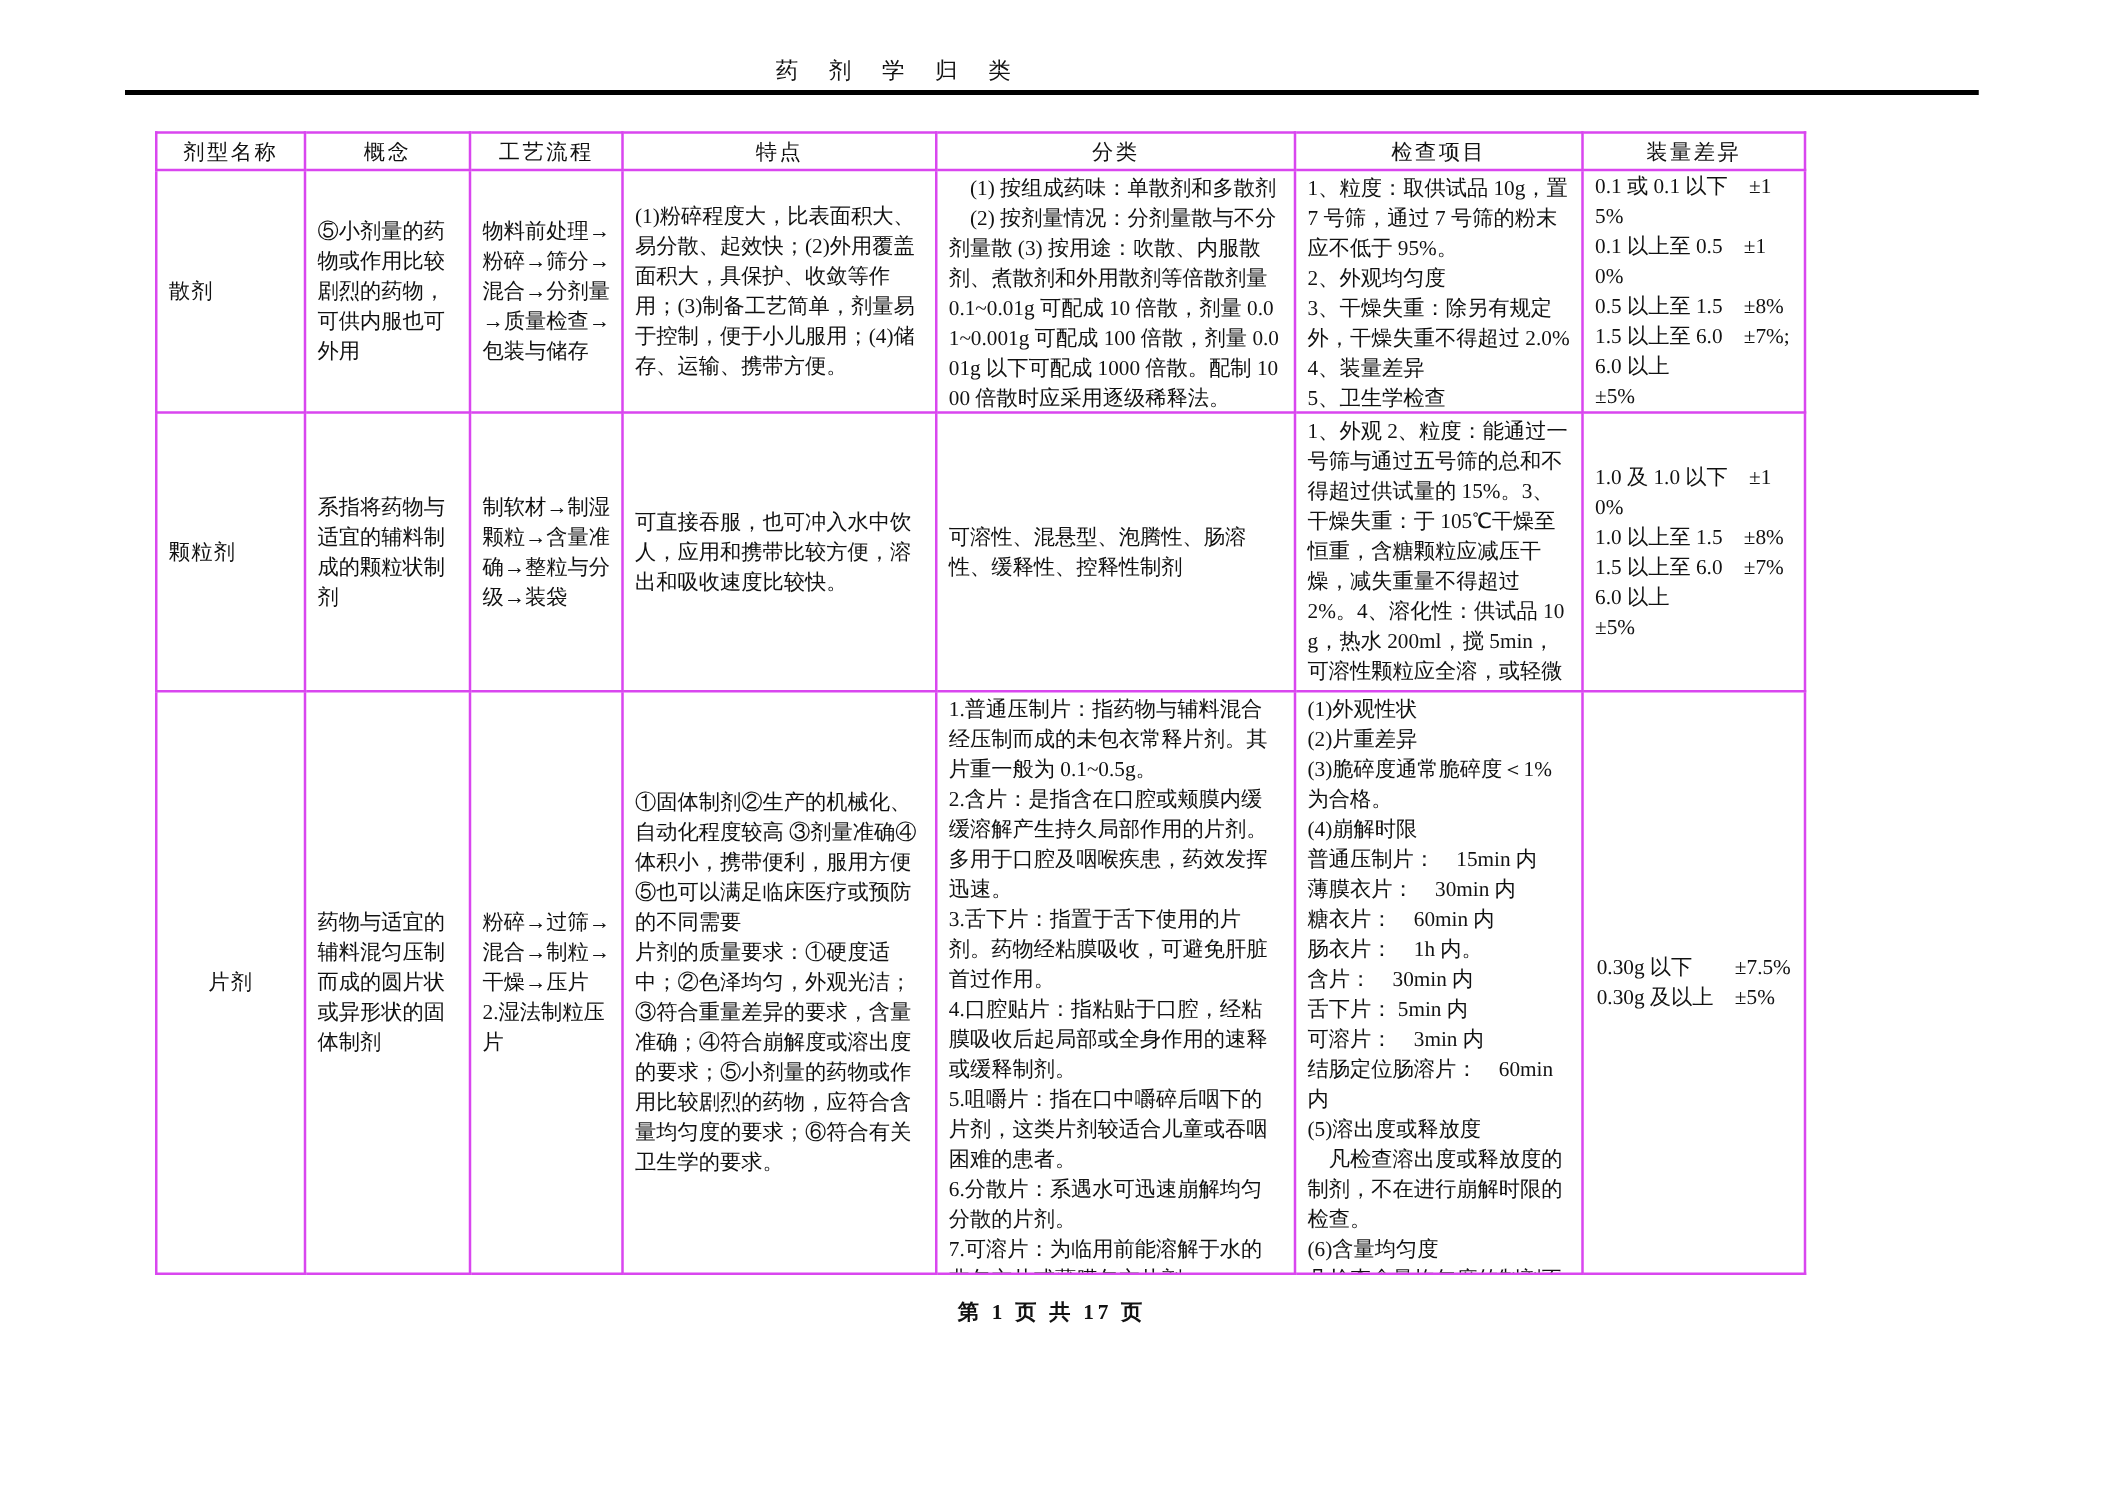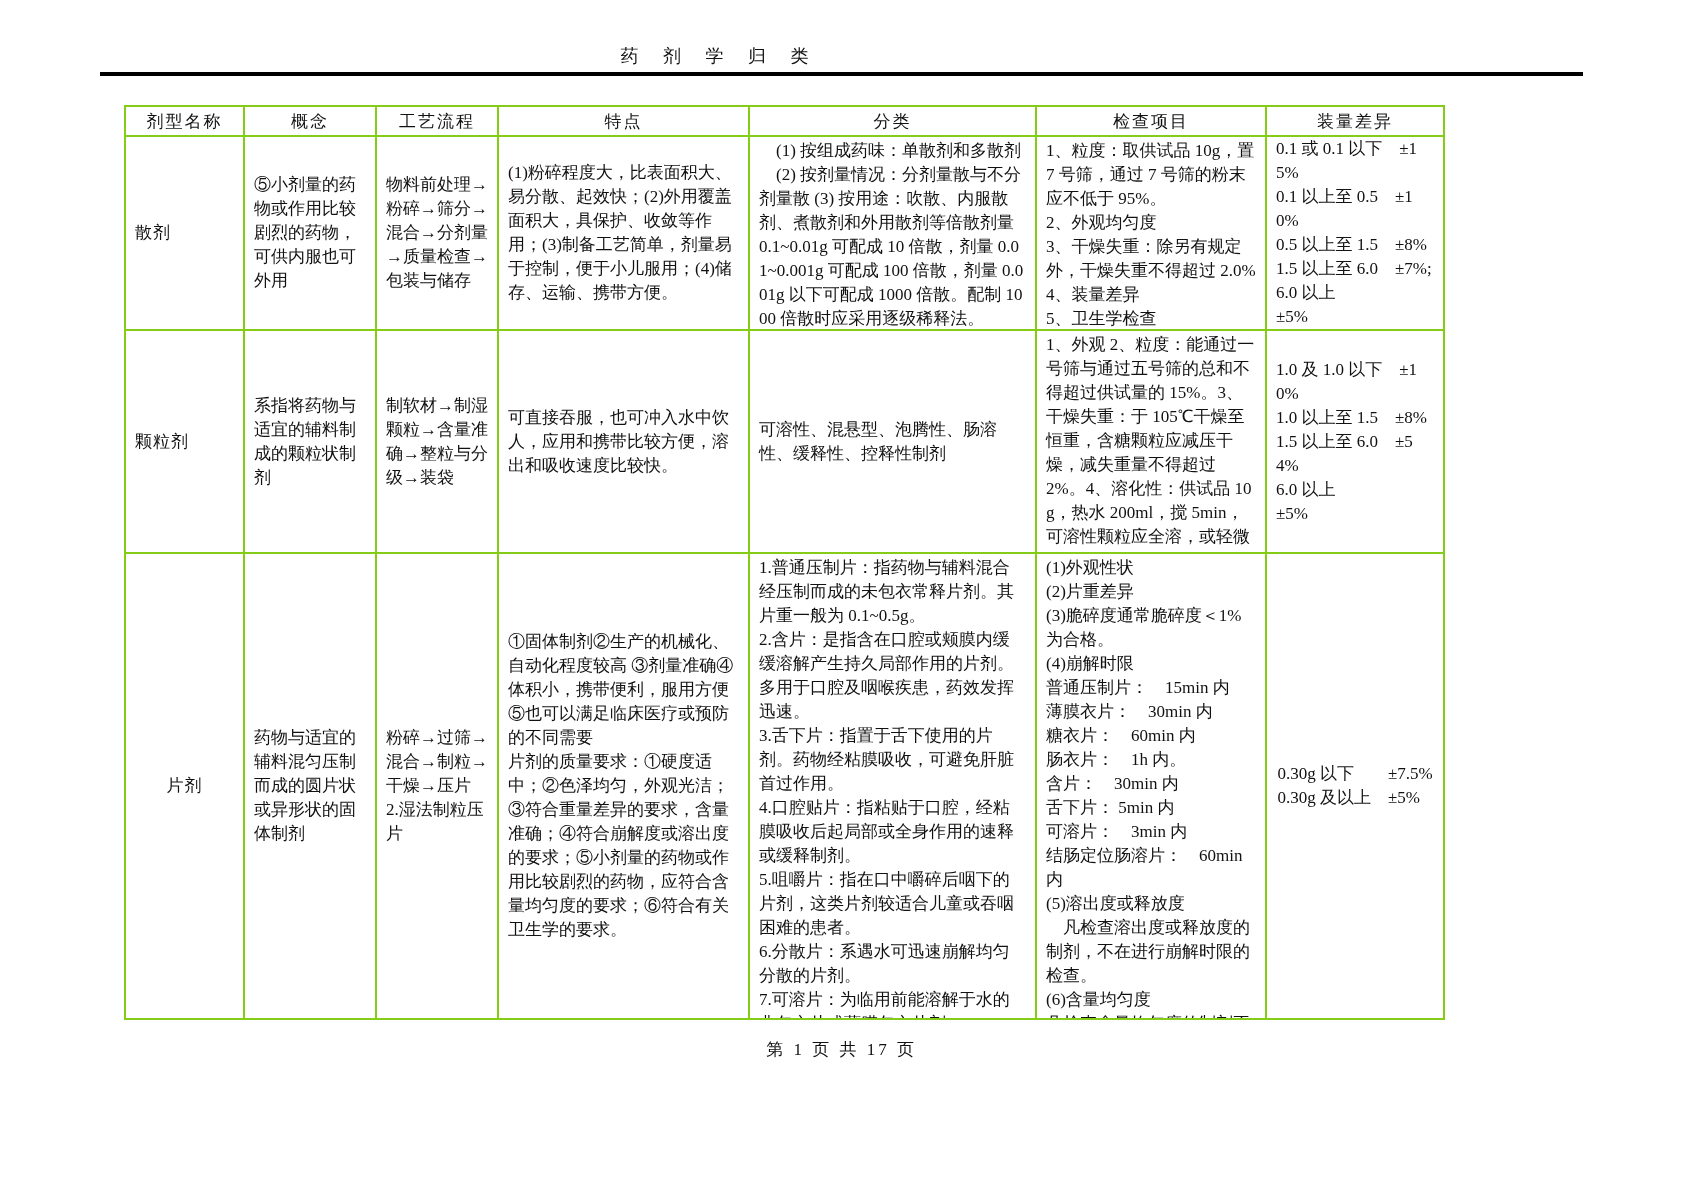--- a/index.html
+++ b/index.html
@@ -26,21 +26,21 @@
     width:1319px;
   }
   table.main col.c1{width:119px;}
   table.main col.c2{width:132px;}
   table.main col.c3{width:122px;}
   table.main col.c4{width:251px;}
   table.main col.c5{width:287px;}
   table.main col.c6{width:230px;}
   table.main col.c7{width:178px;}
   table.main th, table.main td{
-    border:2px solid #84cc16;
+    border:2px solid #d946ef;
     padding:0;
     vertical-align:middle;
   }
   table.main th{
     height:28px;
     font-weight:normal;
     font-size:17px;
     text-align:center;
     letter-spacing:2px;
   }
@@ -56,21 +56,21 @@
   .vtop{justify-content:flex-start;}
   .cell-text{
     font-size:17px;
     line-height:24px;
     white-space:pre-wrap;
     word-break:break-all;
   }
   .name-text{letter-spacing:1px;}
   .page-footer{
     position:absolute;top:1038px;left:0;width:1683px;
-    text-align:center;font-size:17px;letter-spacing:3px;
+    text-align:center;font-size:17px;letter-spacing:3px;font-weight:bold;
   }
 </style>
 </head>
 <body>
 
 <div class="page-title">药 剂 学 归 类</div>
 <div class="title-rule"></div>
 
 <table class="main">
   <colgroup>
@@ -168,21 +168,21 @@
         </td>
     <td>
           <div class="cw h2 vtop">
             <span class="cell-text">1、外观 2、粒度：能通过一号筛与通过五号筛的总和不得超过供试量的 15%。3、干燥失重：于 105℃干燥至恒重，含糖颗粒应减压干燥，减失重量不得超过 2%。4、溶化性：供试品 10g，热水 200ml，搅 5min，可溶性颗粒应全溶，或轻微浑浊，不得有异物。5、装量差异</span>
           </div>
         </td>
     <td>
           <div class="cw h2">
             <span class="cell-text">1.0 及 1.0 以下　±10%
 1.0 以上至 1.5　±8%
-1.5 以上至 6.0　±54%
+1.5 以上至 6.0　±7%
 6.0 以上　　　　±5%</span>
           </div>
         </td>
   </tr>
 
   <tr>
     <td>
           <div class="cw h3">
             <span class="cell-text name-text">片剂</span>
           </div>

